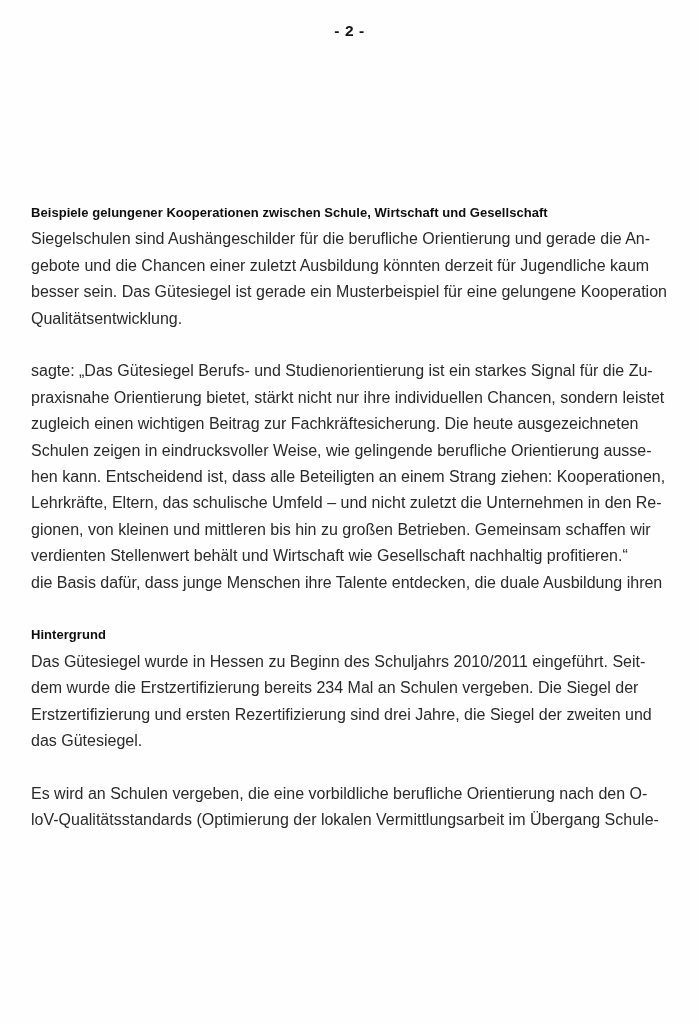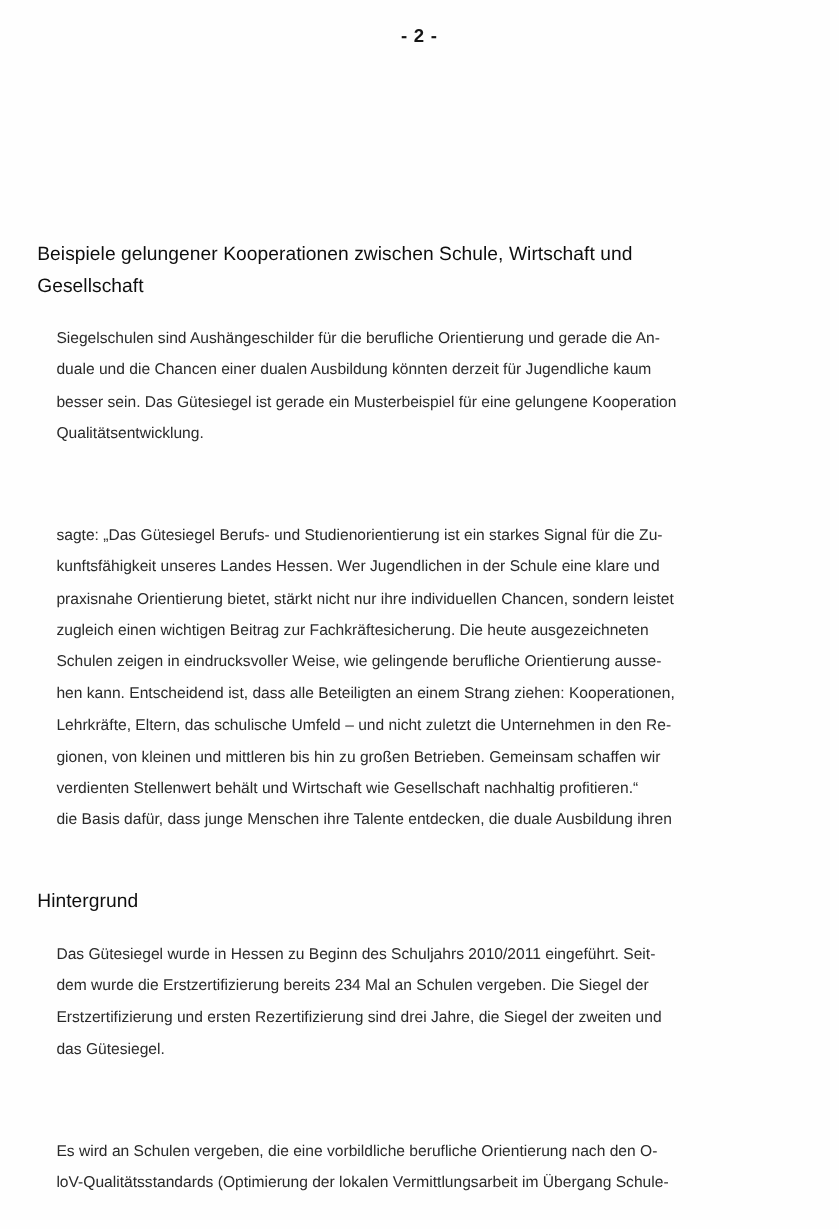--- a/index.html
+++ b/index.html
@@ -43,33 +43,33 @@
     left: 31px;
     top: 200px;
     width: 584px;
   }
 
   .block {
     margin: 0;
   }
 
   .heading {
-    font-size: 16px;
-    font-weight: 400;
+    font-size: 13px;
+    font-weight: 700;
     line-height: 26.4px;
     color: #0e0e0e;
     letter-spacing: 0.05px;
     margin: 0;
   }
 
   .para {
-    font-size: 13px;
+    font-size: 16px;
     line-height: 26.4px;
     color: #2a2a2a;
-    margin: 16px;
+    margin: 0;
     letter-spacing: 0.0px;
   }
 
   .para .ln {
     display: block;
     white-space: pre;
   }
 
   .spacer {
     height: 26.4px;
@@ -81,32 +81,31 @@
 <div class="page">
 
   <div class="folio">- 2 -</div>
 
   <div class="text-column">
 
     <div class="block">
       <p class="heading">Beispiele gelungener Kooperationen zwischen Schule, Wirtschaft und Gesellschaft</p>
       <p class="para">
         <span class="ln">Siegelschulen sind Aushängeschilder für die berufliche Orientierung und gerade die An-</span>
-        <span class="ln">duale und die Chancen einer dualen Ausbildung könnten derzeit für Jugendliche kaum</span>
+        <span class="ln">gebote und die Chancen einer zuletzt Ausbildung könnten derzeit für Jugendliche kaum</span>
         <span class="ln">besser sein. Das Gütesiegel ist gerade ein Musterbeispiel für eine gelungene Kooperation</span>
         <span class="ln">Qualitätsentwicklung.</span>
       </p>
     </div>
 
     <div class="spacer"></div>
 
     <div class="block">
       <p class="para">
         <span class="ln">sagte: „Das Gütesiegel Berufs- und Studienorientierung ist ein starkes Signal für die Zu-</span>
-        <span class="ln">kunftsfähigkeit unseres Landes Hessen. Wer Jugendlichen in der Schule eine klare und</span>
         <span class="ln">praxisnahe Orientierung bietet, stärkt nicht nur ihre individuellen Chancen, sondern leistet</span>
         <span class="ln">zugleich einen wichtigen Beitrag zur Fachkräftesicherung. Die heute ausgezeichneten</span>
         <span class="ln">Schulen zeigen in eindrucksvoller Weise, wie gelingende berufliche Orientierung ausse-</span>
         <span class="ln">hen kann. Entscheidend ist, dass alle Beteiligten an einem Strang ziehen: Kooperationen,</span>
         <span class="ln">Lehrkräfte, Eltern, das schulische Umfeld – und nicht zuletzt die Unternehmen in den Re-</span>
         <span class="ln">gionen, von kleinen und mittleren bis hin zu großen Betrieben. Gemeinsam schaffen wir</span>
         <span class="ln">verdienten Stellenwert behält und Wirtschaft wie Gesellschaft nachhaltig profitieren.“</span>
         <span class="ln">die Basis dafür, dass junge Menschen ihre Talente entdecken, die duale Ausbildung ihren</span>
       </p>
     </div>

